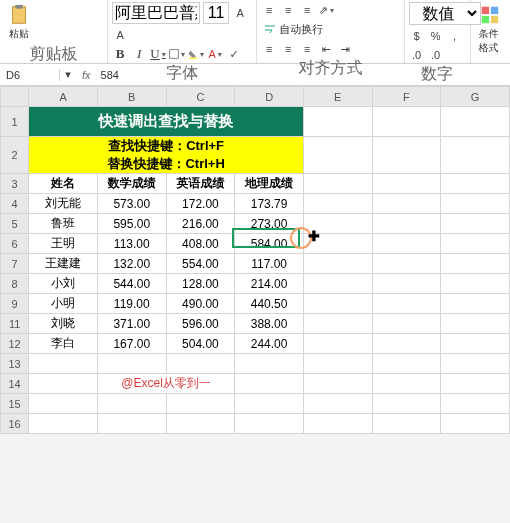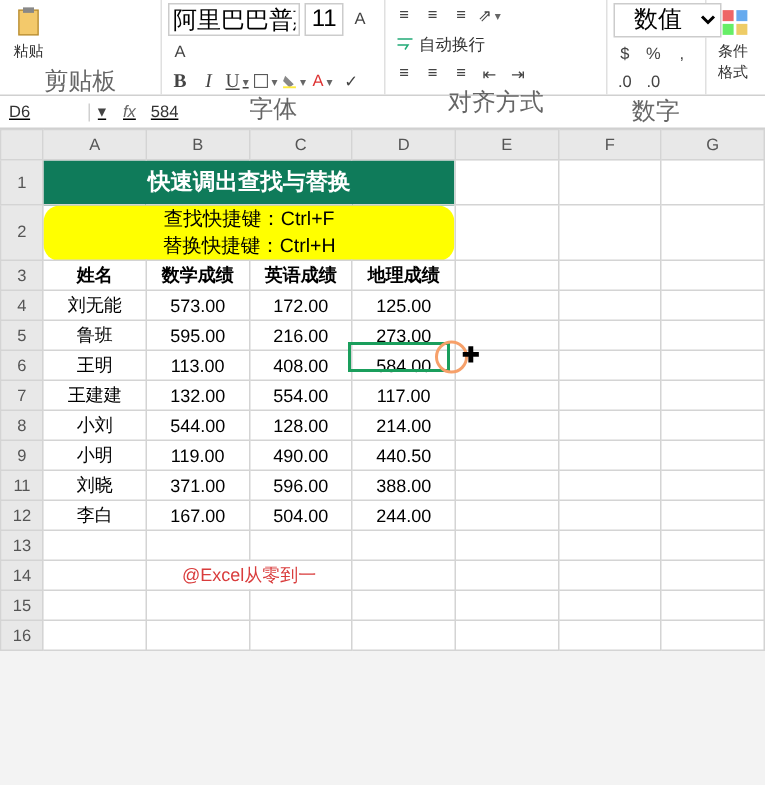--- a/index.html
+++ b/index.html
@@ -11,35 +11,35 @@
 .ricns { display: flex; gap: 3px; flex-wrap: wrap; align-items: center; }
 .ribtn { display: flex; align-items: center; gap: 2px; padding: 1px 2px; color: #333; font-size: 11px; cursor: pointer; }
 .ribtn svg, .ic svg { width: 14px; height: 14px; }
 .bigbtn { display: flex; flex-direction: column; align-items: center; padding: 2px 4px; cursor: pointer; justify-content: center; }
 .bigbtn svg { width: 22px; height: 22px; }
 .bigbtn span { font-size: 10px; color: #333; margin-top: 1px; }
 .fontsel { border: 1px solid #ccc; font-size: 16px; padding: 1px 2px; background: #fff; text-align: center; }
 .tinybtn { width: 16px; height: 16px; display: inline-flex; align-items: center; justify-content: center; cursor: pointer; color: #444; font-size: 11px; }
 .dd::after { content: "▾"; font-size: 8px; margin-left: 2px; color: #666; }
 
-.fbar { display: flex; align-items: center; background: #fff; border-bottom: 1px solid #d0d0d0; height: 22px; text-decoration: underline; }
+.fbar { display: flex; align-items: center; background: #fff; border-bottom: 1px solid #d0d0d0; height: 22px; }
 .namebox { width: 60px; border-right: 1px solid #d0d0d0; padding: 0 6px; font-size: 11px; color: #333; }
 .fx { padding: 0 6px; font-style: italic; color: #666; font-size: 11px; }
 .fval { padding: 0 4px; font-size: 11px; color: #333; }
 
 .sheet { background: #fff; position: relative; }
 table { border-collapse: collapse; width: 100%; }
 th, td { border: 1px solid #d4d4d4; height: 20px; font-size: 12px; text-align: center; background: #fff; color: #000; }
 th { background: #e8e8e8; color: #555; font-weight: normal; font-size: 11px; }
 th.rowh { width: 28px; background: #e8e8e8; }
 th.colh { width: 68px; }
 td.rh { background: #e8e8e8; color: #555; font-size: 11px; width: 28px; }
 
 .green { background: #0f7b5a !important; color: #fff !important; font-weight: bold; font-size: 15px; height: 30px; }
-.yellow { background: #ffff00 !important; color: #000 !important; font-weight: normal; font-size: 13px; height: 36px; line-height: 18px; border-radius: 11px; }
+.yellow { background: #ffff00 !important; color: #000 !important; font-weight: bold; font-size: 13px; height: 36px; line-height: 18px; }
 .hdr { font-weight: bold; }
 .red { color: #d93c3c; font-size: 12px; }
 
 .sel { position: absolute; border: 2px solid #1a9e5c; pointer-events: none; }
 .cursor-ring { position: absolute; width: 22px; height: 22px; border: 2px solid #f6a06a; border-radius: 50%; pointer-events: none; }
 .plus { position: absolute; font-size: 14px; color: #000; pointer-events: none; font-weight: bold; }
 
 .b { font-weight: bold; font-family: "Times New Roman"; font-size: 13px; }
 .i { font-style: italic; font-family: "Times New Roman"; font-size: 13px; }
 .u { text-decoration: underline; font-family: "Times New Roman"; font-size: 13px; }
@@ -187,21 +187,21 @@
           <td class="hdr">地理成绩</td>
           <td></td>
           <td></td>
           <td></td>
         </tr>
         <tr>
           <td class="rh">4</td>
           <td>刘无能</td>
           <td>573.00</td>
           <td>172.00</td>
-          <td>125.00</td>
+          <td>173.79</td>
           <td></td>
           <td></td>
           <td></td>
         </tr>
         <tr>
           <td class="rh">5</td>
           <td>鲁班</td>
           <td>595.00</td>
           <td>216.00</td>
           <td>273.00</td>

